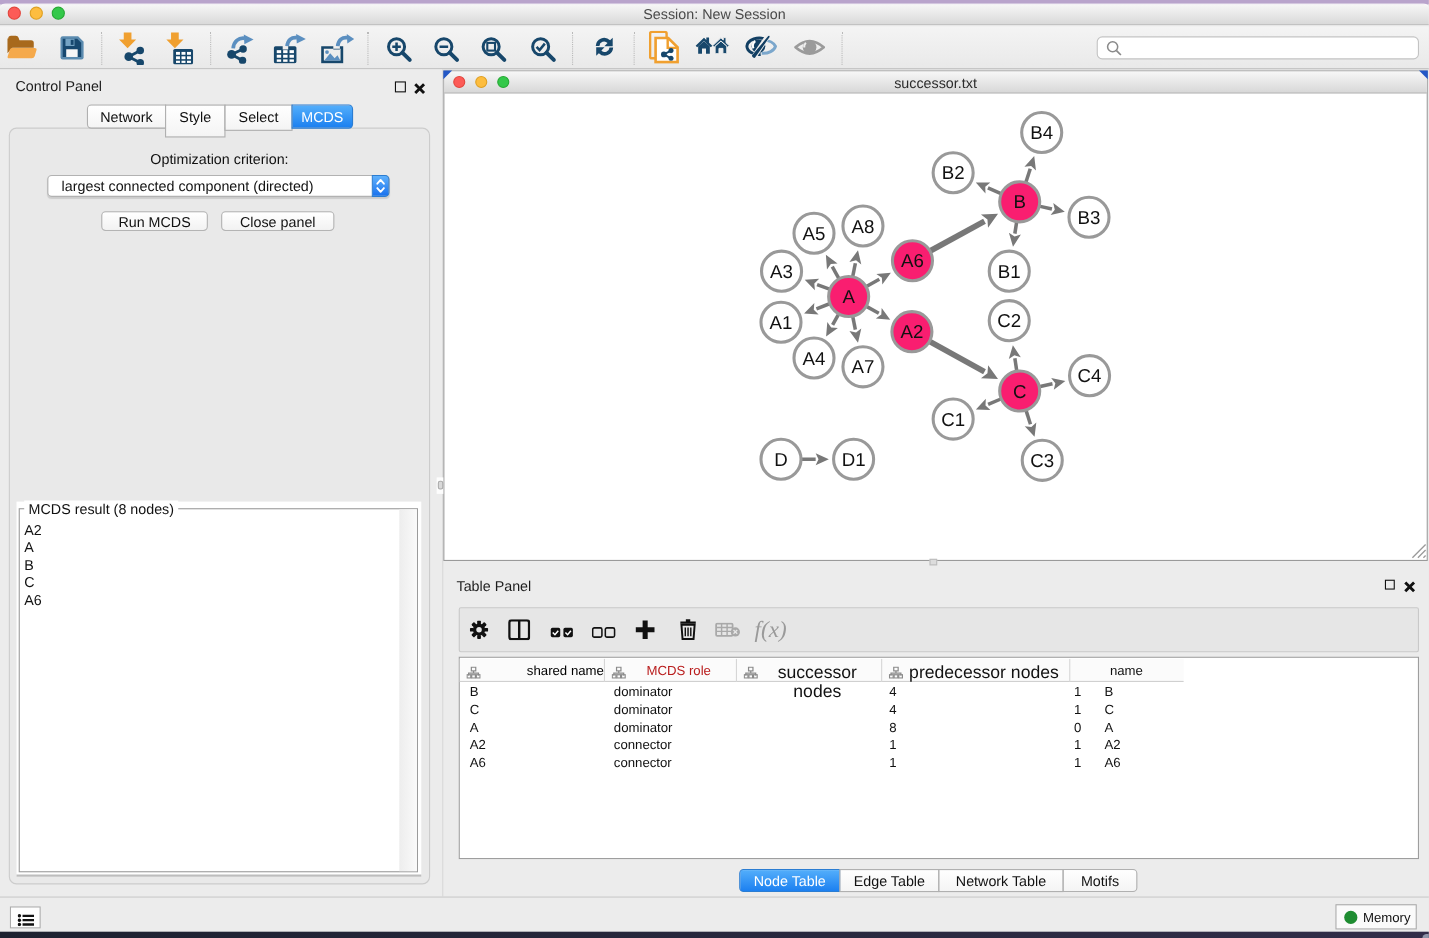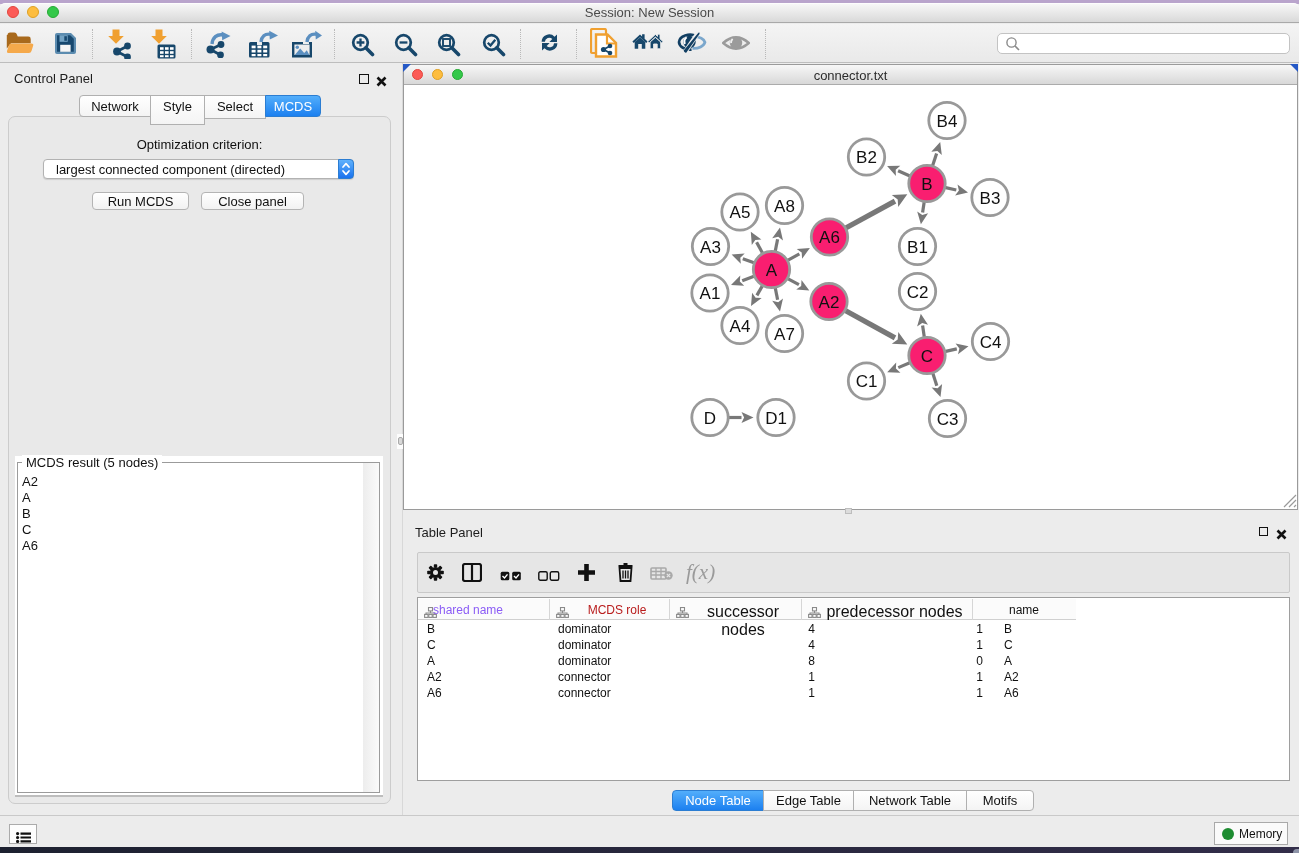--- a/index.html
+++ b/index.html
@@ -166,29 +166,29 @@
 <div class="abs" style="left:56px;top:162px;font-size:13px;color:#111">largest connected component (directed)</div>
 <div class="abs" style="left:338px;top:159px;width:16px;height:20px;background:linear-gradient(#5fb1fc,#1a72ee);border:1px solid #2b7dd2;border-radius:0 4px 4px 0"></div>
 <div class="abs" style="left:339px;top:160px"><svg width="14" height="18" viewBox="0 0 14 18">
       <path d="M4 7 L7 3.6 L10 7" fill="none" stroke="#fff" stroke-width="1.7" stroke-linecap="round" stroke-linejoin="round"></path>
       <path d="M4 11 L7 14.4 L10 11" fill="none" stroke="#fff" stroke-width="1.7" stroke-linecap="round" stroke-linejoin="round"></path>
     </svg></div>
 <div class="btn" style="left:92px;top:192px;width:97px;height:18px;line-height:17px">Run MCDS</div>
 <div class="btn" style="left:201px;top:192px;width:103px;height:18px;line-height:17px">Close panel</div>
 <div class="abs" style="left:15px;top:456px;width:368px;height:341px;background:#fff;border-bottom:2px solid #bdbdbd"></div>
 <div class="abs" style="left:17px;top:462px;width:363px;height:331px;border:1px solid #9b9b9b"></div>
-<div class="abs" style="left:22px;top:455px;background:#fff;padding:0 4px;font-size:13px;color:#111">MCDS result (5 nodes)</div>
+<div class="abs" style="left:22px;top:455px;background:#fff;padding:0 4px;font-size:13px;color:#111">MCDS result (8 nodes)</div>
 <div class="abs" style="left:363px;top:463px;width:16px;height:329px;background:linear-gradient(to right,#ededed,#fafafa)"></div>
 <div class="abs" style="left:22px;top:474px;font-size:13px;color:#111;line-height:16px">A2<br>A<br>B<br>C<br>A6</div>
 <div class="abs" style="left:403px;top:64px;width:895px;height:446px;background:#fff;border:1px solid #9a9a9a"></div>
 <div class="abs" style="left:404px;top:65px;width:893px;height:20px;background:linear-gradient(#f7f7f7,#d8d8d8);border-bottom:1px solid #ababab"></div>
 <div class="tl" style="left:412px;top:69px;width:11px;height:11px;background:#fc5b57;border:1px solid #e2463d"></div>
 <div class="tl" style="left:432px;top:69px;width:11px;height:11px;background:#fdbd3f;border:1px solid #dfa023"></div>
 <div class="tl" style="left:452px;top:69px;width:11px;height:11px;background:#34c84a;border:1px solid #26a934"></div>
-<div class="abs" style="left:403px;top:68px;width:895px;text-align:center;font-size:13px;color:#2c2c2c">connector.txt</div>
+<div class="abs" style="left:403px;top:68px;width:895px;text-align:center;font-size:13px;color:#2c2c2c">successor.txt</div>
 <div class="abs" style="left:403px;top:64px;width:0;height:0;border-top:8px solid #2458c6;border-right:8px solid transparent"></div>
 <div class="abs" style="left:1290px;top:64px;width:0;height:0;border-top:8px solid #2458c6;border-left:8px solid transparent"></div>
 <svg class="abs" style="left:404px;top:85px" width="893" height="424" font-family="Liberation Sans,sans-serif">
     <line x1="350.7" y1="190.9" x2="338.2" y2="195.7" stroke="#787878" stroke-width="3.2"></line>
 <polygon points="327.0,200.0 336.3,190.5 335.8,196.6 340.2,200.8" fill="#787878"></polygon>
 <line x1="350.7" y1="178.1" x2="338.8" y2="173.7" stroke="#787878" stroke-width="3.2"></line>
 <polygon points="327.6,169.4 340.7,168.5 336.3,172.7 336.8,178.8" fill="#787878"></polygon>
 <line x1="358.7" y1="200.2" x2="352.9" y2="210.4" stroke="#787878" stroke-width="3.2"></line>
 <polygon points="347.0,220.9 348.1,207.7 351.6,212.7 357.7,213.1" fill="#787878"></polygon>
 <line x1="358.9" y1="168.7" x2="352.6" y2="157.3" stroke="#787878" stroke-width="3.2"></line>
@@ -325,21 +325,21 @@
 <div class="abs" style="left:686px;top:560px;font-family:'Liberation Serif',serif;font-style:italic;font-size:21px;color:#9a9a9a">f(x)</div>
 <div class="abs" style="left:417px;top:597px;width:873px;height:184px;background:#fff;border:1px solid #9e9e9e"></div>
 <div class="abs" style="left:418px;top:599px;width:658px;height:21px;background:#fbfbfb;border-bottom:1px solid #d0d0d0"></div>
 <div class="abs" style="left:424px;top:604px"><svg width="13" height="11" viewBox="0 0 13 11">
       <rect x="4.5" y="0.5" width="4" height="3.4" fill="none" stroke="#8a8a8a" stroke-width="1.1"></rect>
       <path d="M6.5 3.9 V6 M2 8 V6 H11 V8" fill="none" stroke="#8a8a8a" stroke-width="1.1"></path>
       <rect x="0.6" y="7.4" width="3.4" height="3" fill="none" stroke="#8a8a8a" stroke-width="1.1"></rect>
       <rect x="4.8" y="7.4" width="3.4" height="3" fill="none" stroke="#8a8a8a" stroke-width="1.1"></rect>
       <rect x="9" y="7.4" width="3.4" height="3" fill="none" stroke="#8a8a8a" stroke-width="1.1"></rect>
     </svg></div>
-<div class="abs" style="left:433px;top:603px;width:116px;text-align:left;font-size:12px;color:#8b5cf6">shared name</div>
+<div class="abs" style="left:433px;top:603px;width:116px;text-align:right;font-size:12px;color:#000000">shared name</div>
 <div class="abs" style="left:549px;top:599px;width:1px;height:21px;background:#d6d6d6"></div>
 <div class="abs" style="left:556px;top:604px"><svg width="13" height="11" viewBox="0 0 13 11">
       <rect x="4.5" y="0.5" width="4" height="3.4" fill="none" stroke="#8a8a8a" stroke-width="1.1"></rect>
       <path d="M6.5 3.9 V6 M2 8 V6 H11 V8" fill="none" stroke="#8a8a8a" stroke-width="1.1"></path>
       <rect x="0.6" y="7.4" width="3.4" height="3" fill="none" stroke="#8a8a8a" stroke-width="1.1"></rect>
       <rect x="4.8" y="7.4" width="3.4" height="3" fill="none" stroke="#8a8a8a" stroke-width="1.1"></rect>
       <rect x="9" y="7.4" width="3.4" height="3" fill="none" stroke="#8a8a8a" stroke-width="1.1"></rect>
     </svg></div>
 <div class="abs" style="left:565px;top:603px;width:104px;text-align:center;font-size:12px;color:#b91c1c">MCDS role</div>
 <div class="abs" style="left:669px;top:599px;width:1px;height:21px;background:#d6d6d6"></div>

